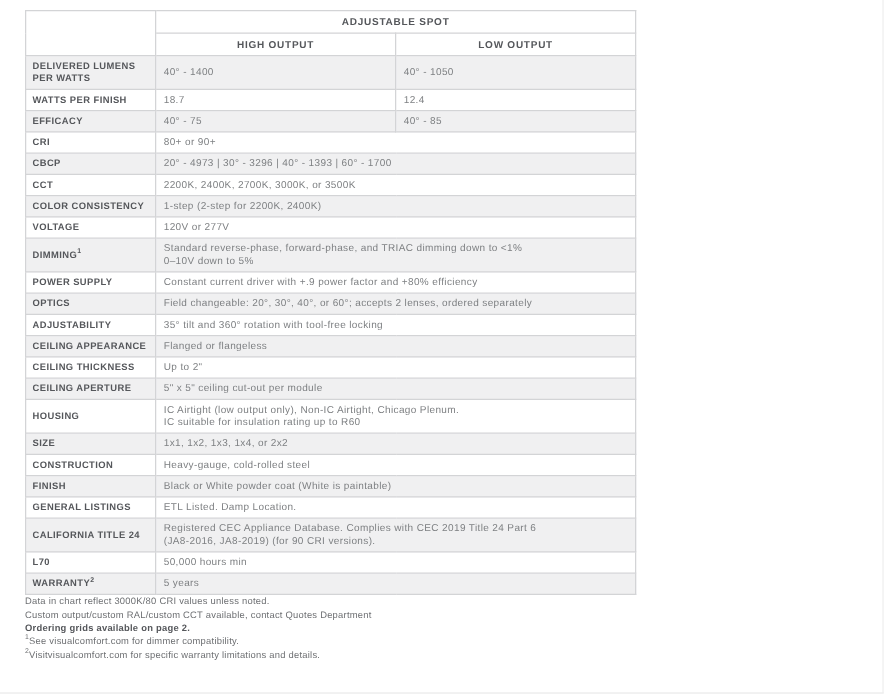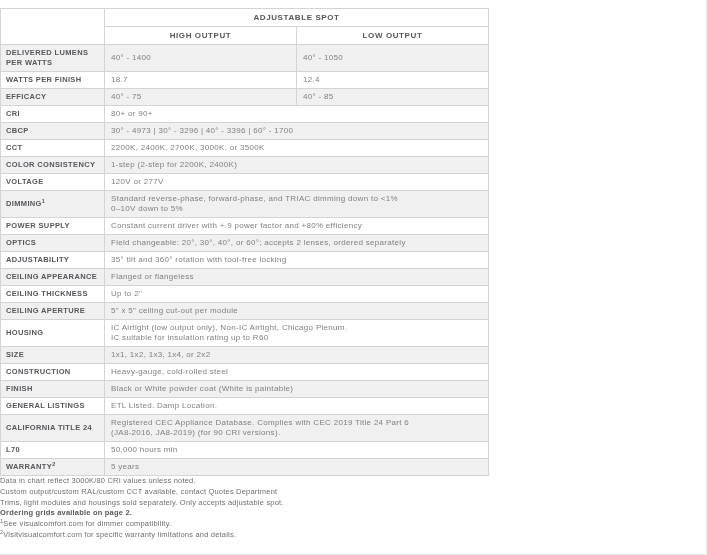--- a/index.html
+++ b/index.html
@@ -6,21 +6,21 @@
   body { font-family: "Liberation Sans", sans-serif; }
 
   .page {
     position: relative;
     width: 707px;
     height: 555px;
     box-sizing: border-box;
     background: #ffffff;
     border-right: 1px solid #ebebeb;
     border-bottom: 1px solid #e6e6e6;
-    padding: 8px 0 0 0;
+    padding: 8px 0 0 20px;
     overflow: hidden;
   }
 
   table.spec {
     border-collapse: collapse;
     width: 488px;
     table-layout: fixed;
   }
   .spec col.c1 { width: 104px; }
   .spec col.c2 { width: 192px; }
@@ -116,21 +116,21 @@
           <td class="label-cell">EFFICACY</td>
           <td class="value-cell">40° - 75</td>
           <td class="value-cell">40° - 85</td>
         </tr>
         <tr>
           <td class="label-cell">CRI</td>
           <td colspan="2" class="value-cell">80+ or 90+</td>
         </tr>
         <tr class="shade">
           <td class="label-cell">CBCP</td>
-          <td colspan="2" class="value-cell">30° - 4973 | 30° - 3296 | 40° - 3396 | 60° - 1700</td>
+          <td colspan="2" class="value-cell">20° - 4973 | 30° - 3296 | 40° - 1393 | 60° - 1700</td>
         </tr>
         <tr>
           <td class="label-cell">CCT</td>
           <td colspan="2" class="value-cell">2200K, 2400K, 2700K, 3000K, or 3500K</td>
         </tr>
         <tr class="shade">
           <td class="label-cell">COLOR CONSISTENCY</td>
           <td colspan="2" class="value-cell">1-step (2-step for 2200K, 2400K)</td>
         </tr>
         <tr>
@@ -199,19 +199,18 @@
         <tr class="shade">
           <td class="label-cell">WARRANTY<sup>2</sup></td>
           <td colspan="2" class="value-cell">5 years</td>
         </tr>
       </tbody>
   </table>
 
   <div class="footnotes">
       <div class="note">Data in chart reflect 3000K/80 CRI values unless noted.</div>
       <div class="note">Custom output/custom RAL/custom CCT available, contact Quotes Department</div>
-      <div class="note">Trims, light modules and housings sold separately. Only accepts adjustable spot.</div>
       <div class="note bold">Ordering grids available on page 2.</div>
       <div class="note"><sup>1</sup>See visualcomfort.com for dimmer compatibility.</div>
       <div class="note"><sup>2</sup>Visitvisualcomfort.com for specific warranty limitations and details.</div>
     </div>
 
 </div>
 
 </body></html>

